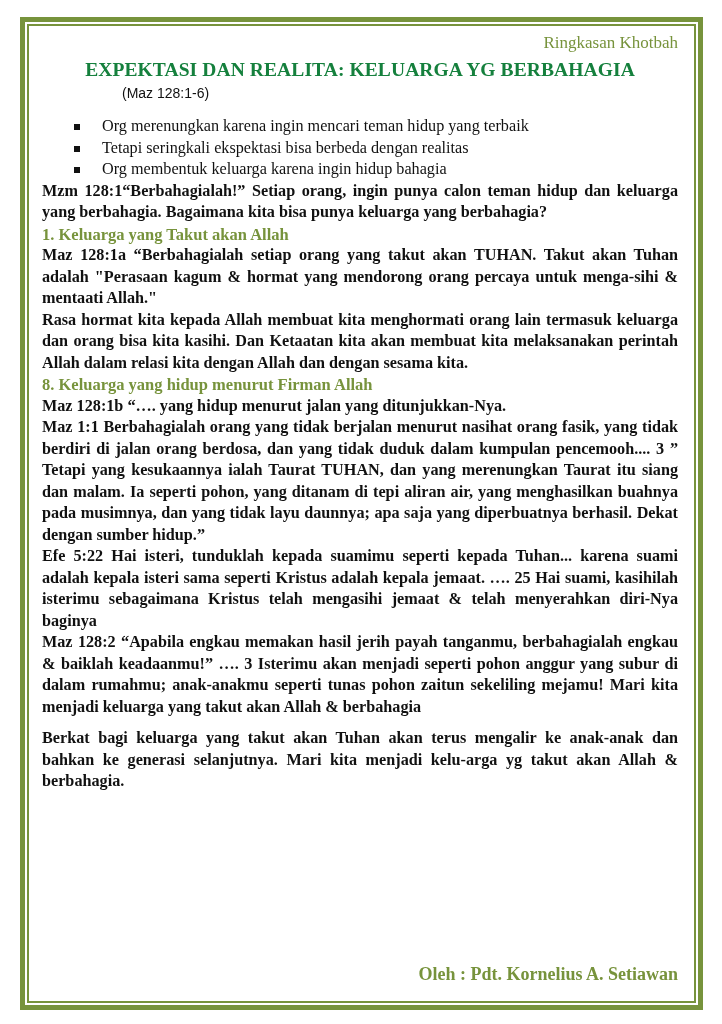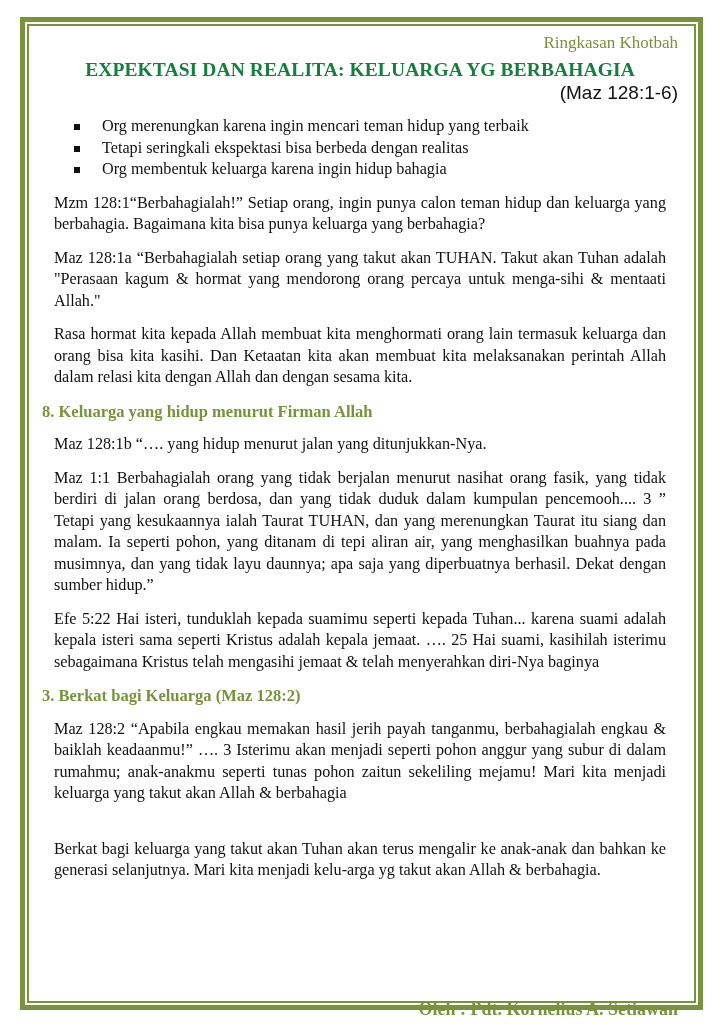--- a/index.html
+++ b/index.html
@@ -21,44 +21,44 @@
     text-align: right; color: #77933c; font-weight: normal;
     font-family: "Liberation Serif", serif; font-size: 17px; line-height: 22px;
     margin-top: 2px;
   }
   .title {
     text-align: center; color: #15803d; font-weight: bold;
     font-family: "Liberation Serif", serif; font-size: 19.5px; line-height: 24px;
     margin-top: 4px; letter-spacing: 0.1px;
   }
   .subtitle {
-    text-align: right; font-family: "Liberation Sans", sans-serif; font-size: 19px;
+    text-align: left; font-family: "Liberation Sans", sans-serif; font-size: 14px;
     line-height: 20px; margin-top: 1px; padding-left: 80px;
   }
   .body-text {
     font-family: "Liberation Serif", serif; font-size: 16.2px; line-height: 21.5px;
   }
   ul.bullets {
     list-style: none; margin: 13px 0 0 0; padding: 0;
   }
   ul.bullets li {
     position: relative; padding-left: 60px;
     font-family: "Liberation Serif", serif; font-size: 16.2px; line-height: 21.5px;
   }
   ul.bullets li .sq {
     position: absolute; left: 32px; top: 8px; width: 6px; height: 6px; background: #111;
   }
-  p { margin: 12px; text-align: justify; }
+  p { margin: 0; text-align: justify; font-weight: bold; }
   .heading {
     color: #77933c; font-weight: bold;
     font-family: "Liberation Serif", serif; font-size: 16.5px; line-height: 21.5px;
   }
   .gap { height: 10px; }
   .signature {
-    position: absolute; right: 0; top: 968px;
+    position: absolute; right: 0; top: 933px;
     color: #77933c; font-weight: bold;
     font-family: "Liberation Serif", serif; font-size: 18px; line-height: 22px;
   }
 </style>
 </head>
 <body>
 
 <div class="frame-outer"></div>
 <div class="frame-inner"></div>
 
@@ -68,28 +68,28 @@
   <div class="subtitle">(Maz 128:1-6)</div>
 
   <ul class="bullets">
     <li><span class="sq"></span><span>Org merenungkan karena ingin mencari teman hidup yang terbaik</span></li>
     <li><span class="sq"></span><span>Tetapi seringkali ekspektasi bisa berbeda dengan realitas</span></li>
     <li><span class="sq"></span><span>Org membentuk keluarga karena ingin hidup bahagia</span></li>
   </ul>
 
   <p class="body-text">Mzm 128:1“Berbahagialah!” Setiap orang, ingin punya calon teman hidup dan keluarga yang berbahagia. Bagaimana kita bisa punya keluarga yang berbahagia?</p>
 
+  <div class="heading">1.  Keluarga yang Takut akan Allah</div>
   <p class="body-text">Maz 128:1a “Berbahagialah setiap orang yang takut akan TUHAN. Takut akan Tuhan adalah "Perasaan kagum &amp; hormat yang mendorong orang percaya untuk menga-sihi &amp; mentaati Allah."</p>
   <p class="body-text">Rasa hormat kita kepada Allah membuat kita menghormati orang lain termasuk keluarga dan orang bisa kita kasihi. Dan Ketaatan kita akan membuat kita melaksanakan perintah Allah dalam relasi kita dengan Allah dan dengan sesama kita.</p>
 
   <div class="heading">8. Keluarga yang hidup menurut Firman Allah</div>
   <p class="body-text">Maz 128:1b “…. yang hidup menurut jalan yang ditunjukkan-Nya.</p>
   <p class="body-text">Maz 1:1  Berbahagialah orang yang tidak berjalan menurut nasihat orang fasik, yang tidak berdiri di jalan orang berdosa, dan yang tidak duduk dalam kumpulan pencemooh.... 3 ” Tetapi yang kesukaannya ialah Taurat TUHAN, dan yang merenungkan Taurat itu siang dan malam.  Ia seperti pohon, yang ditanam di tepi aliran air, yang menghasilkan buahnya pada musimnya, dan yang tidak layu daunnya; apa saja yang diperbuatnya berhasil. Dekat dengan sumber hidup.”</p>
   <p class="body-text">Efe 5:22 Hai isteri, tunduklah kepada suamimu seperti kepada Tuhan... karena suami adalah kepala isteri sama seperti Kristus adalah kepala jemaat. …. 25 Hai suami, kasihilah isterimu sebagaimana Kristus telah mengasihi jemaat &amp; telah menyerahkan diri-Nya baginya</p>
 
-  <div class="heading">3. Berkat bagi Keluarga (Maz 128:2)</div>
   <p class="body-text">Maz 128:2 “Apabila engkau memakan hasil jerih payah tanganmu, berbahagialah engkau &amp; baiklah keadaanmu!” …. 3 Isterimu akan menjadi seperti pohon anggur yang subur di dalam rumahmu; anak-anakmu seperti tunas pohon zaitun sekeliling mejamu! Mari kita menjadi keluarga yang takut akan Allah &amp; berbahagia</p>
 
   <div class="gap"></div>
   <p class="body-text">Berkat bagi keluarga yang takut akan Tuhan akan terus mengalir ke anak-anak dan bahkan ke generasi selanjutnya. Mari kita menjadi kelu-arga yg takut akan Allah &amp; berbahagia.</p>
 
   <div class="signature">Oleh : Pdt. Kornelius A. Setiawan</div>
 </div>
 
 </body></html>

